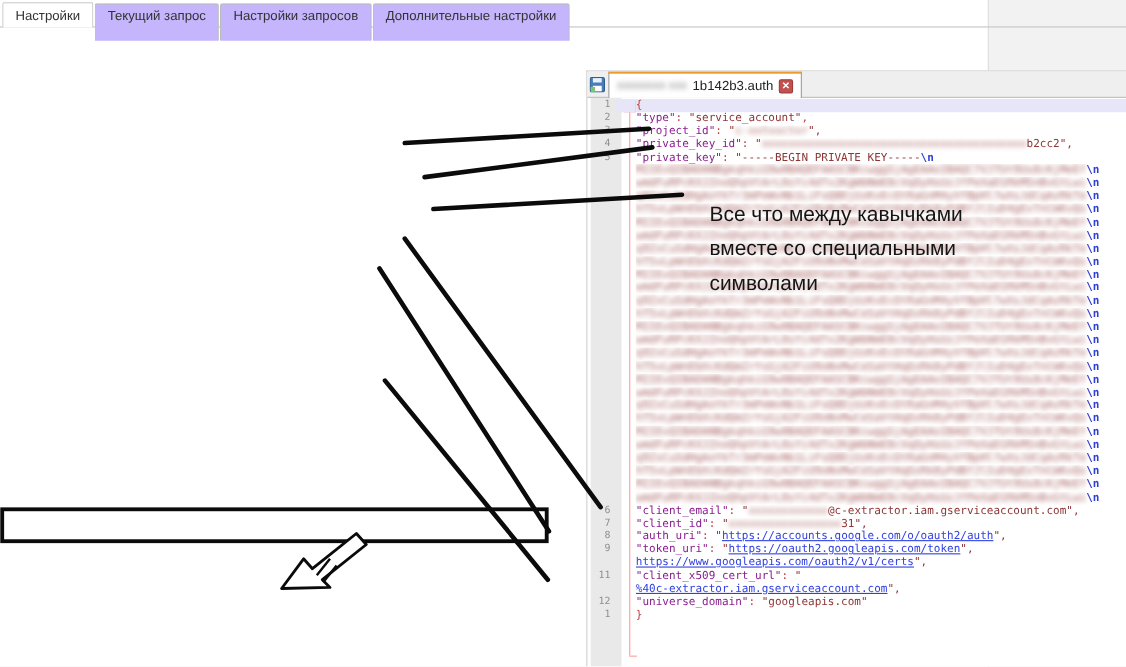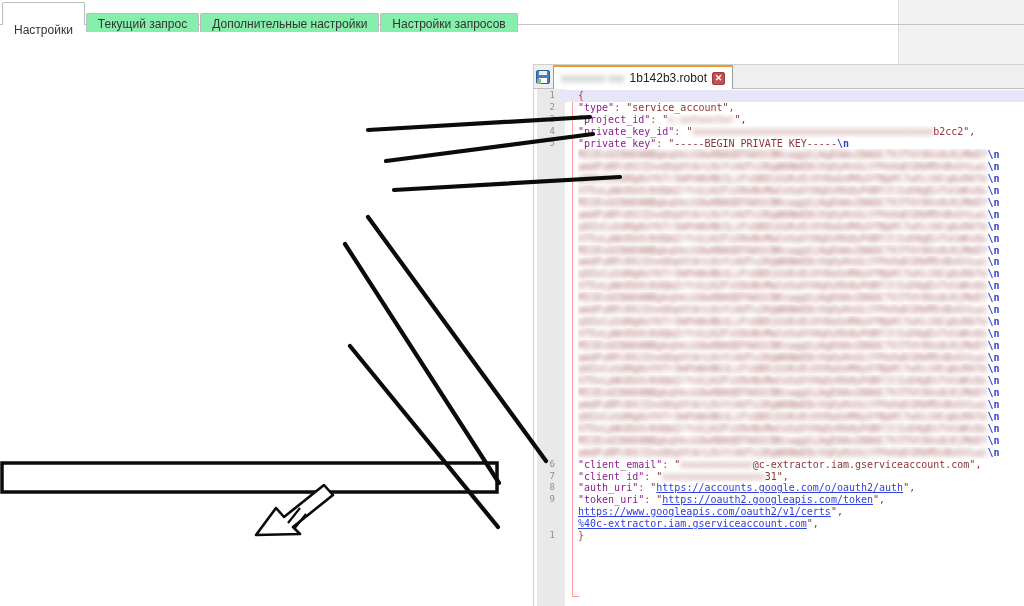--- a/index.html
+++ b/index.html
@@ -4,23 +4,23 @@
 <style>
   * { margin:0; padding:0; box-sizing:border-box; }
   html,body { width:1024px; height:606px; overflow:hidden; }
   body { font-family:"Liberation Sans",sans-serif; background:#F2F2F2; position:relative; }
   #stage { position:absolute; left:0; top:0; width:1024px; height:606px; overflow:hidden; }
 
   
   .panel { position:absolute; left:0; top:0; width:899px; height:606px; background:#FFF; border-right:1px solid #DCDCDC; z-index:1; }
   .tabline { position:absolute; left:0; top:24px; width:1024px; height:1px; background:#C4C4C4; z-index:2; }
   #tabs { position:absolute; left:2px; top:2px; display:flex; z-index:3; }
-  .tab { font-size:12px; color:#333; padding:3px 11px 0 11px; height:19px; margin-top:11px; margin-right:1px;
-         background:#86efac; border:1px solid #BDBDBD; border-bottom:none; border-radius:2px 2px 0 0; cursor:default; }
-  .tab.active { background:#FFF; height:23px; margin-top:0; padding-top:20px; }
+  .tab { font-size:12px; color:#333; padding:3px 11px 0 11px; height:34px; margin-top:1px; margin-right:1px;
+         background:#c4b5fd; border:1px solid #BDBDBD; border-bottom:none; border-radius:2px 2px 0 0; cursor:default; }
+  .tab.active { background:#FFF; height:23px; margin-top:0; padding-top:4px; }
 
   .sect { position:absolute; font-size:13px; font-weight:bold; color:#33A75A; }
   .lbl { position:absolute; font-size:11px; color:#555; white-space:nowrap; }
   .inp { position:absolute; border:1px solid #C6C6C6; border-radius:2px; background:#FFF; font-family:"Liberation Sans",sans-serif;
          font-size:12px; color:#222; padding:0 4px; height:19px; }
   .combo { position:absolute; border:1px solid #C6C6C6; border-radius:2px; background:#FFF; height:19px; font-size:12px; color:#222; display:flex; align-items:center; }
   .combo .val { flex:1; padding:0 5px; white-space:nowrap; overflow:hidden; }
   .combo .dd { width:16px; height:100%; border-left:1px solid #D5D5D5; display:flex; align-items:center; justify-content:center; font-size:7px; color:#666; background:#FCFCFC; }
   .btn { position:absolute; border:1px solid #A8A8A8; border-radius:3px; background:linear-gradient(#FDFDFD,#F1F1F1);
          font-size:12px; color:#333; display:flex; align-items:center; justify-content:center; cursor:default; }
@@ -65,22 +65,22 @@
 </head>
 <body>
 
 <div id="stage">
 
   <div class="panel"></div>
   <div class="tabline"></div>
   <div id="tabs">
       <div class="tab active">Настройки</div>
       <div class="tab">Текущий запрос</div>
+      <div class="tab">Настройки запросов</div>
       <div class="tab">Дополнительные настройки</div>
-      <div class="tab">Настройки запросов</div>
     </div>
 
   <div class="sect" style="left:2px; top:27px;">База</div>
   <div class="lbl" style="left:2px; top:47px;">Имя базы:</div>
   <input class="inp" style="left: 68px; top: 44px; width: 334px;" value="db_demo">
   <div class="lbl" style="left:410px; top:47px;">Тип:</div>
   <div class="combo" style="left:432px; top:44px; width:129px;">
     <span class="val">Google Sheets</span>
     <span class="dd">▼</span>
   </div>
@@ -130,21 +130,21 @@
   <div class="npp">
     <div class="npp-tabbar">
       <svg class="save-ico" width="14" height="14" viewBox="0 0 14 14">
         <rect x="0.5" y="0.5" width="13" height="13" rx="1.5" fill="#4A7EBB" stroke="#2F5C92"></rect>
         <rect x="3" y="1" width="8" height="4" fill="#E8F0FA"></rect>
         <rect x="3" y="8" width="8" height="5" fill="#FFFFFF"></rect>
         <rect x="1" y="9" width="4" height="5" fill="#7CC576"></rect>
       </svg>
       <div class="npp-tab">
         <span class="tab-blur">xxxxxxxx xxx</span>
-        <span>1b142b3.robot</span>
+        <span>1b142b3.auth</span>
         <span class="npp-close">✕</span>
       </div>
     </div>
     <div class="npp-body">
       <div class="gutter-bg"></div>
       <div class="foldbox">–</div>
       <div class="foldline"></div>
       <div class="foldcorner"></div>
       <div id="rows">
           <div class="row cur"><span class="ln">1</span><span class="gap"></span><span class="code"><span class="tk-pct">{</span></span></div>
@@ -176,26 +176,29 @@
           <div class="row"><span class="ln"></span><span class="gap"></span><span class="code"><span class="tk-blur">wmdFuRPcKXJZnoQhpVtArL0sYi4dTx2KgWbNmE8cVqOyHsUzJfPeXaD1RkM5nBvGtLwi</span><span class="tk-esc">\n</span></span></div>
           <div class="row"><span class="ln"></span><span class="gap"></span><span class="code"><span class="tk-blur">q9ZxCuSdHgAoYkTr3mPeWvNb1LiFsQ8DjUzKxEcOtRaGnM4yVfBpHl7wXsJdCqAzRkTe</span><span class="tk-esc">\n</span></span></div>
           <div class="row"><span class="ln"></span><span class="gap"></span><span class="code"><span class="tk-blur">hT5vLpWnEbXcKdQmZrYsGjA2FiU9oNxMwCeSaVtHqOzRk8yPdBfJlIuD4gExTnCmKvQs</span><span class="tk-esc">\n</span></span></div>
           <div class="row"><span class="ln"></span><span class="gap"></span><span class="code"><span class="tk-blur">MIIEvQIBADANBgkqhkiG9w0BAQEFAASCBKcwggSjAgEAAoIBAQC7VJTUt9Us8cKjMeEf</span><span class="tk-esc">\n</span></span></div>
           <div class="row"><span class="ln"></span><span class="gap"></span><span class="code"><span class="tk-blur">wmdFuRPcKXJZnoQhpVtArL0sYi4dTx2KgWbNmE8cVqOyHsUzJfPeXaD1RkM5nBvGtLwi</span><span class="tk-esc">\n</span></span></div>
           <div class="row"><span class="ln">6</span><span class="gap"></span><span class="code"><span class="tk-key">"client_email"</span><span class="tk-pct">: </span><span class="tk-str">"</span><span class="tk-blur">xxxxxxxxxxxx</span><span class="tk-str">@c-extractor.iam.gserviceaccount.com",</span></span></div>
           <div class="row"><span class="ln">7</span><span class="gap"></span><span class="code"><span class="tk-key">"client_id"</span><span class="tk-pct">: </span><span class="tk-str">"</span><span class="tk-blur">xxxxxxxxxxxxxxxxx</span><span class="tk-str">31",</span></span></div>
           <div class="row"><span class="ln">8</span><span class="gap"></span><span class="code"><span class="tk-key">"auth_uri"</span><span class="tk-pct">: </span><span class="tk-str">"</span><span class="tk-uri">https://accounts.google.com/o/oauth2/auth</span><span class="tk-str">",</span></span></div>
           <div class="row"><span class="ln">9</span><span class="gap"></span><span class="code"><span class="tk-key">"token_uri"</span><span class="tk-pct">: </span><span class="tk-str">"</span><span class="tk-uri">https://oauth2.googleapis.com/token</span><span class="tk-str">",</span></span></div>
           <div class="row"><span class="ln"></span><span class="gap"></span><span class="code"><span class="tk-uri">https://www.googleapis.com/oauth2/v1/certs</span><span class="tk-str">",</span></span></div>
+          <div class="row"><span class="ln">11</span><span class="gap"></span><span class="code"><span class="tk-key">"client_x509_cert_url"</span><span class="tk-pct">: </span><span class="tk-str">"</span></span></div>
           <div class="row"><span class="ln"></span><span class="gap"></span><span class="code"><span class="tk-uri">%40c-extractor.iam.gserviceaccount.com</span><span class="tk-str">",</span></span></div>
+          <div class="row"><span class="ln">12</span><span class="gap"></span><span class="code"><span class="tk-key">"universe_domain"</span><span class="tk-pct">: </span><span class="tk-str">"googleapis.com"</span></span></div>
           <div class="row"><span class="ln">1</span><span class="gap"></span><span class="code"><span class="tk-pct">}</span></span></div>
         </div>
     </div>
   </div>
 
+  <div class="anno">Все что между кавычками вместе со специальными символами</div>
 
   <svg id="overlay">
       <line x1="368" y1="130" x2="590" y2="117" stroke="#0B0B0B" stroke-width="4.2" stroke-linecap="round"></line>
       <line x1="386" y1="161" x2="593" y2="134" stroke="#0B0B0B" stroke-width="4.2" stroke-linecap="round"></line>
       <line x1="394" y1="190" x2="620" y2="177" stroke="#0B0B0B" stroke-width="4.2" stroke-linecap="round"></line>
       <line x1="368" y1="217" x2="546" y2="461" stroke="#0B0B0B" stroke-width="4.2" stroke-linecap="round"></line>
       <line x1="345" y1="244" x2="499" y2="483" stroke="#0B0B0B" stroke-width="4.2" stroke-linecap="round"></line>
       <line x1="350" y1="346" x2="498" y2="527" stroke="#0B0B0B" stroke-width="4.2" stroke-linecap="round"></line>
       <rect x="2" y="463" width="495" height="29" fill="none" stroke="#0B0B0B" stroke-width="3.5"></rect>
       <path d="M 256 535 L 276 508 L 284 517 L 324 485 L 333 495 L 293 527 L 300 534 Z" fill="#FFF" stroke="#0B0B0B" stroke-width="2.6" stroke-linejoin="round"></path>

